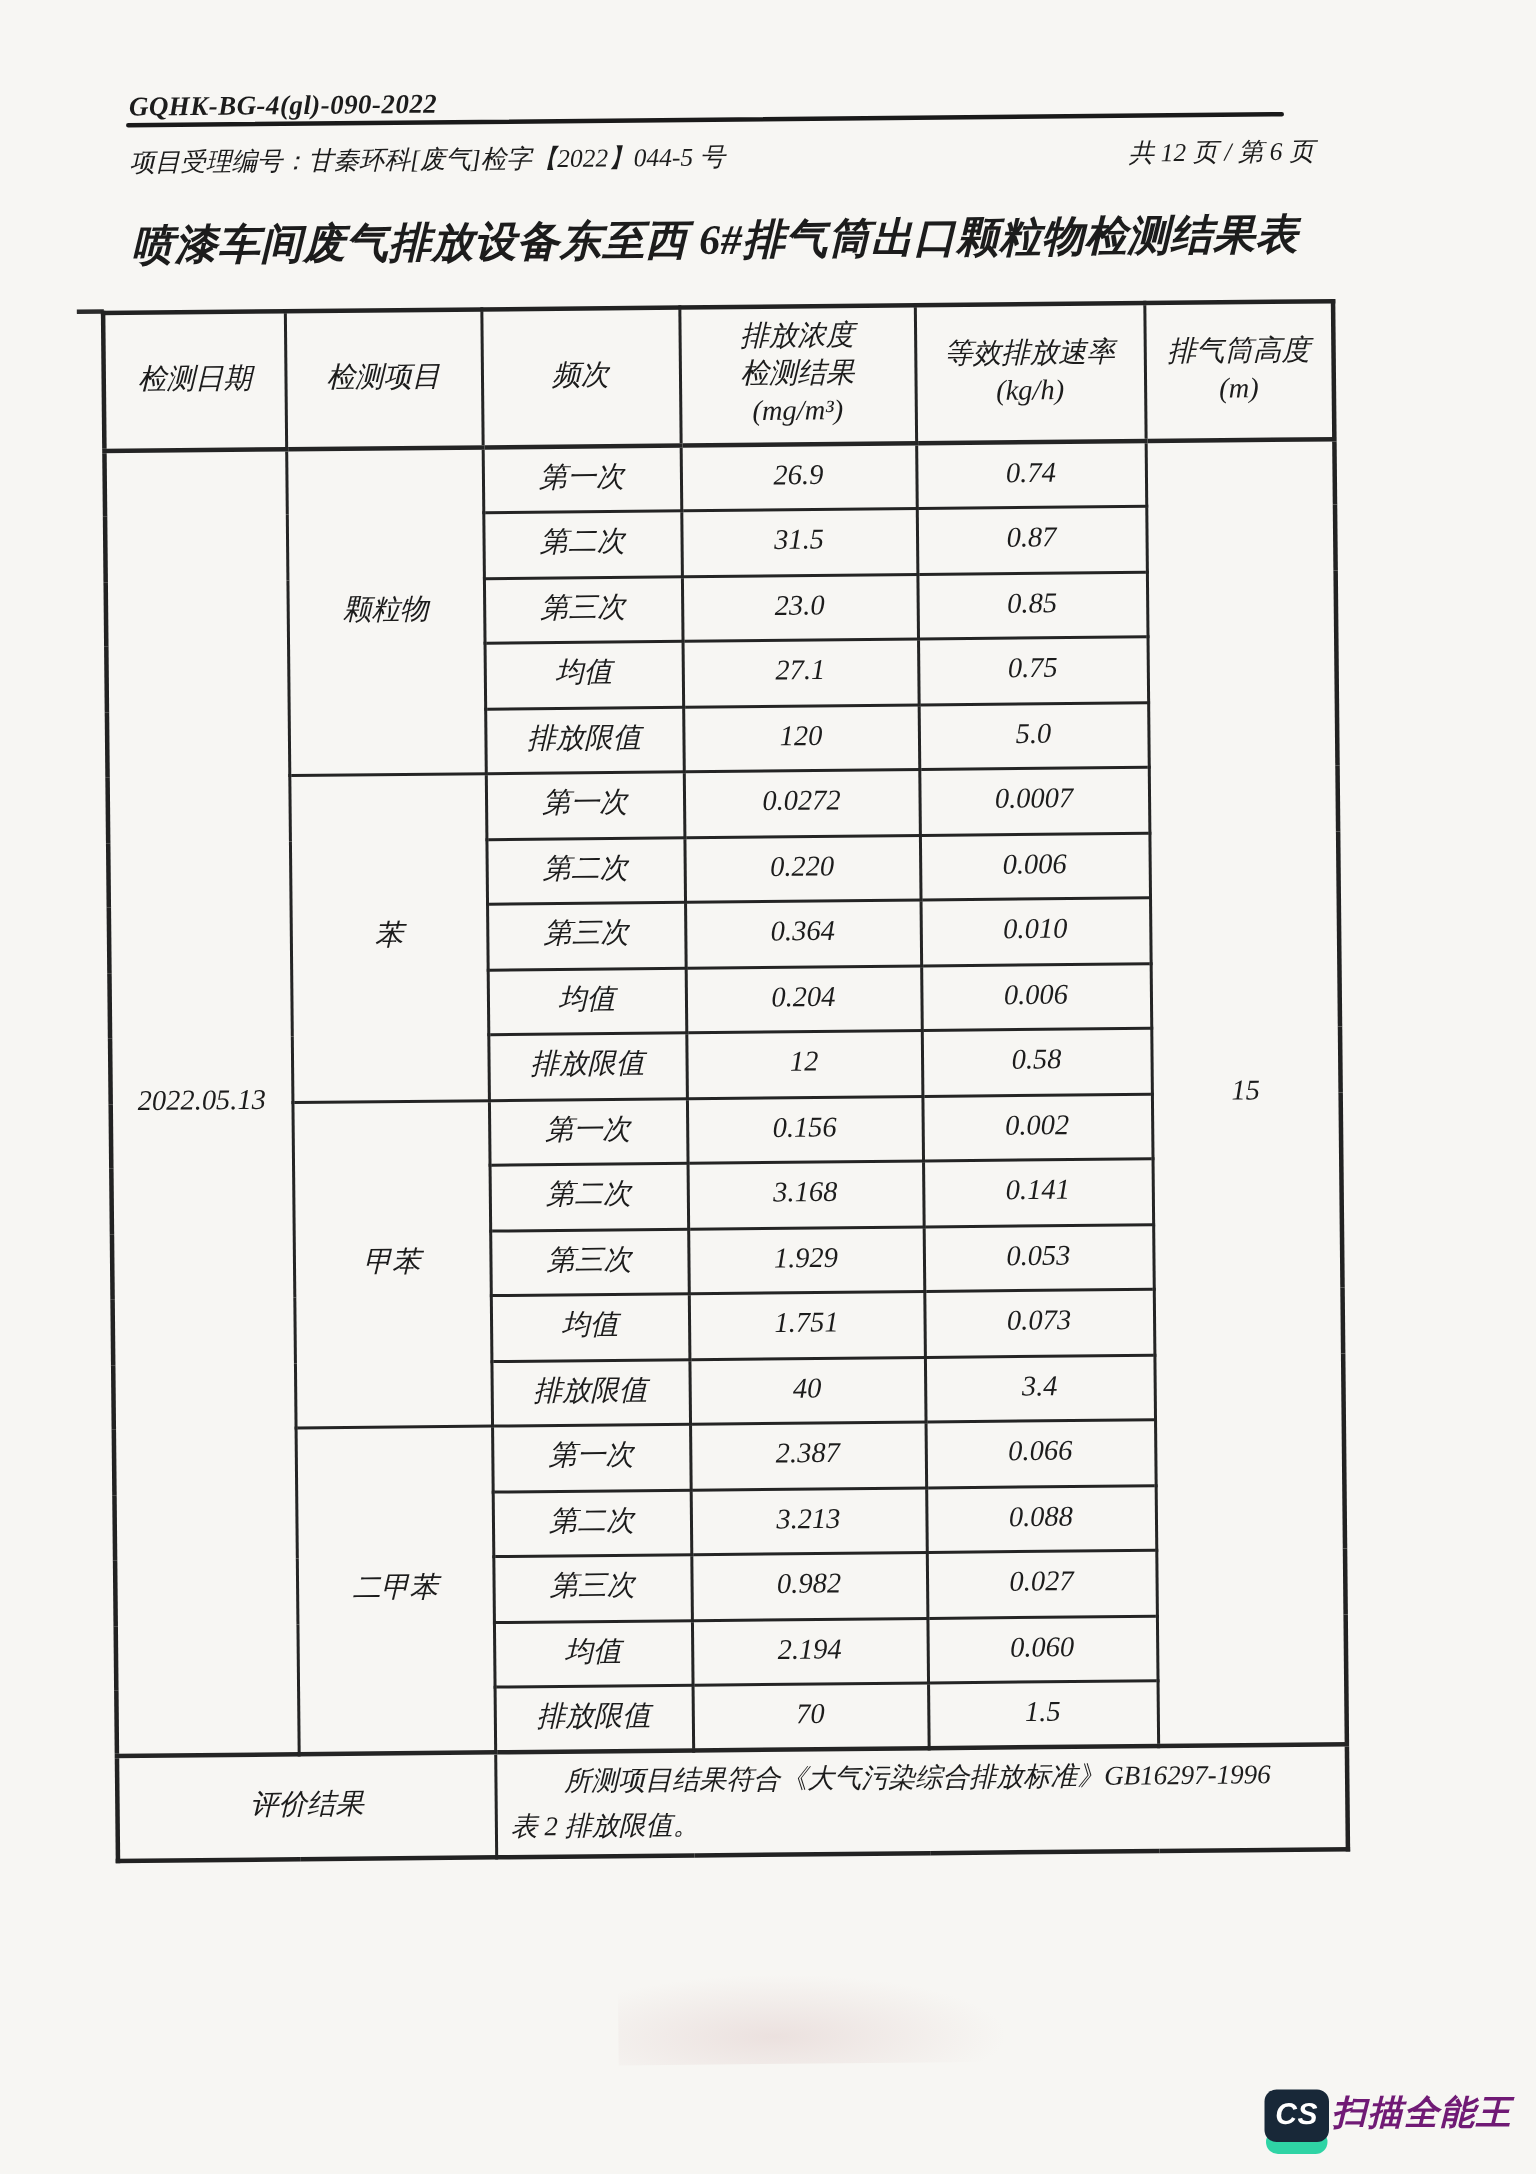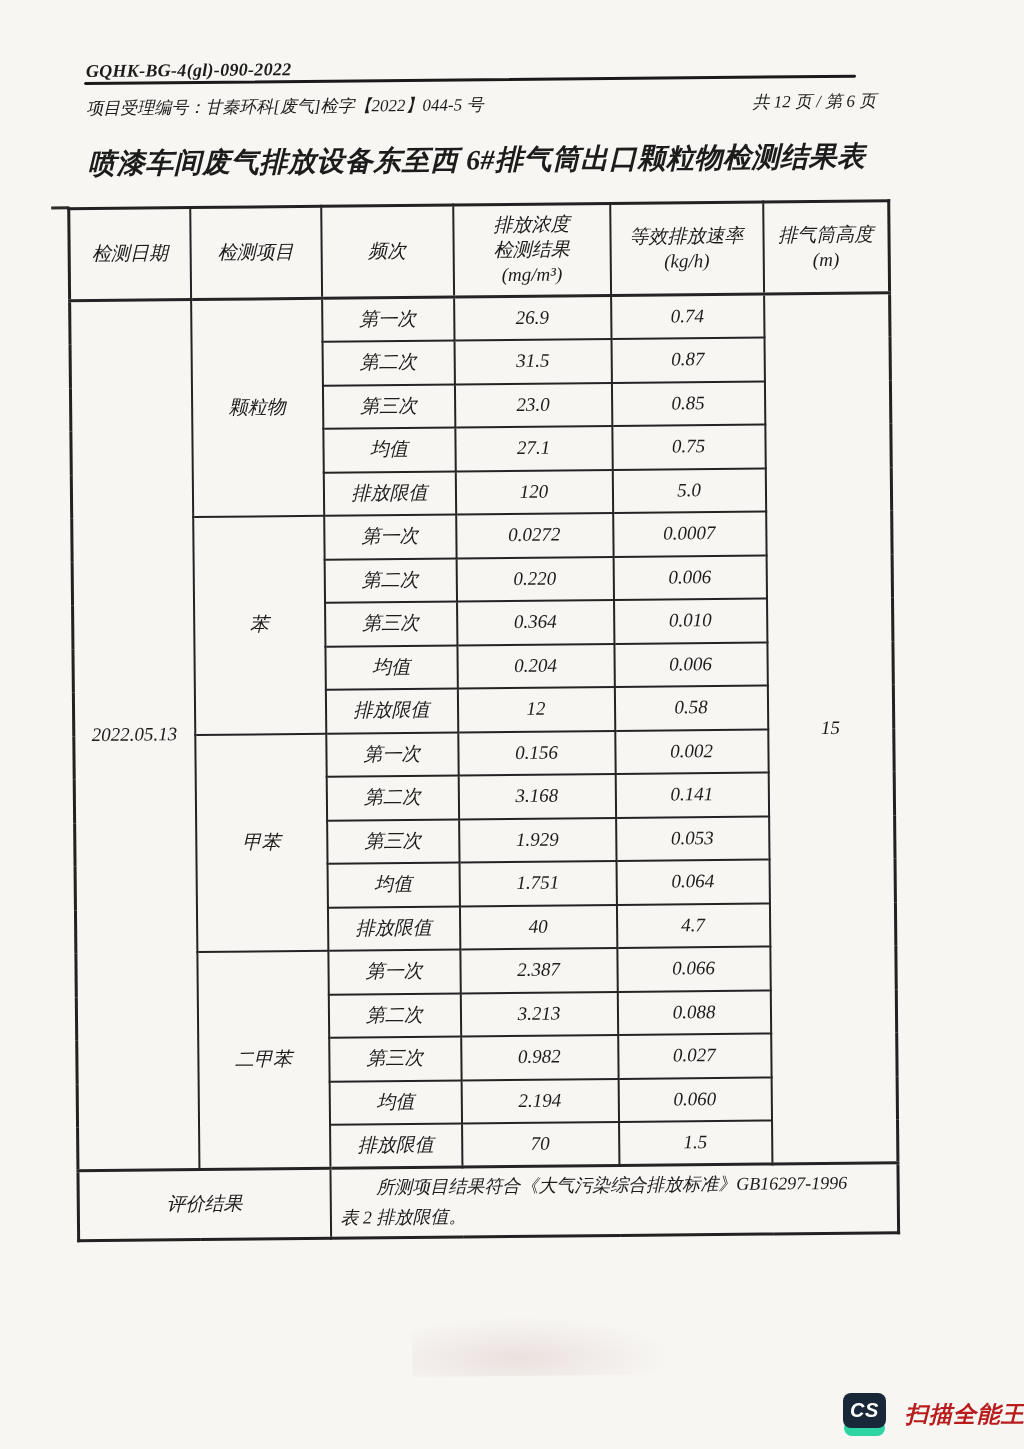--- a/index.html
+++ b/index.html
@@ -70,36 +70,36 @@
     width: 18px; height: 3px; background: #2c2c2c;
   }
   .scan-noise {
     position: absolute; left: 400px; top: 1320px; width: 260px; height: 60px;
     background: radial-gradient(ellipse at 40% 70%, rgba(205,170,170,0.28), rgba(205,170,170,0) 70%);
   }
 
   
   .watermark {
     position: absolute; left: 843px; top: 1393px;
-    display: flex; align-items: center; gap: 19px;
+    display: flex; gap: 2px;
     font-family: "Liberation Sans", "DejaVu Sans", sans-serif;
   }
   .wm-logo { position: relative; width: 43px; height: 43px; flex: 0 0 auto; }
   .wm-logo .green {
     position: absolute; left: 1px; right: 1px; bottom: 0; height: 16px;
     background: #2fd4a5; border-radius: 8px;
   }
   .wm-logo .navy {
     position: absolute; left: 0; right: 0; top: 0; height: 35px;
     background: #182838; border-radius: 8px;
     display: flex; align-items: center; justify-content: center;
     color: #ffffff; font-weight: bold; font-size: 20px; letter-spacing: 0.5px;
   }
   .wm-name {
-    font-size: 23px; font-weight: bold; color: #b91c1c; letter-spacing: 1px;
+    font-size: 23px; font-weight: bold; color: #701a75; letter-spacing: 1px;
     white-space: nowrap;
   }
 </style>
 </head>
 <body>
 
 <div class="page">
   <div class="scan">
 
     <div class="doc-code">GQHK-BG-4(gl)-090-2022</div>
@@ -212,26 +212,26 @@
           <td>0.141</td>
         </tr>
         <tr class="data-row">
           <td>第三次</td>
           <td>1.929</td>
           <td>0.053</td>
         </tr>
         <tr class="data-row">
           <td>均值</td>
           <td>1.751</td>
-          <td>0.064</td>
+          <td>0.073</td>
         </tr>
         <tr class="data-row">
           <td>排放限值</td>
           <td>40</td>
-          <td>4.7</td>
+          <td>3.4</td>
         </tr>
 
         <tr class="data-row">
           <td rowspan="5">二甲苯</td>
           <td>第一次</td>
           <td>2.387</td>
           <td>0.066</td>
         </tr>
         <tr class="data-row">
           <td>第二次</td>

